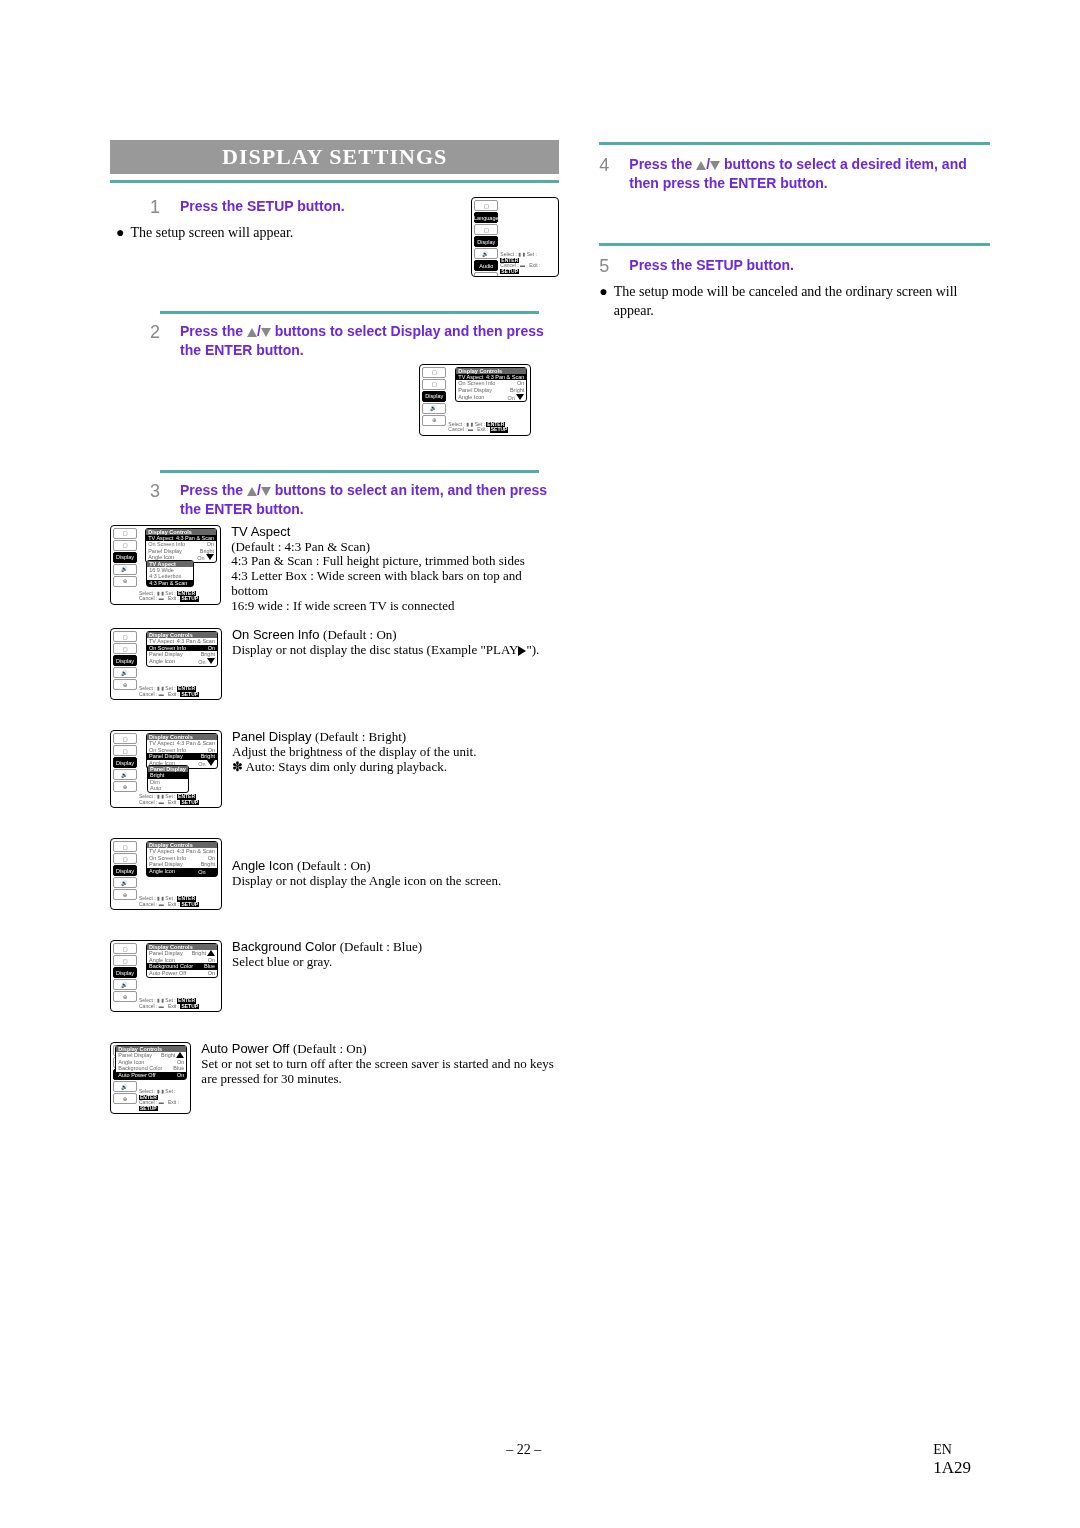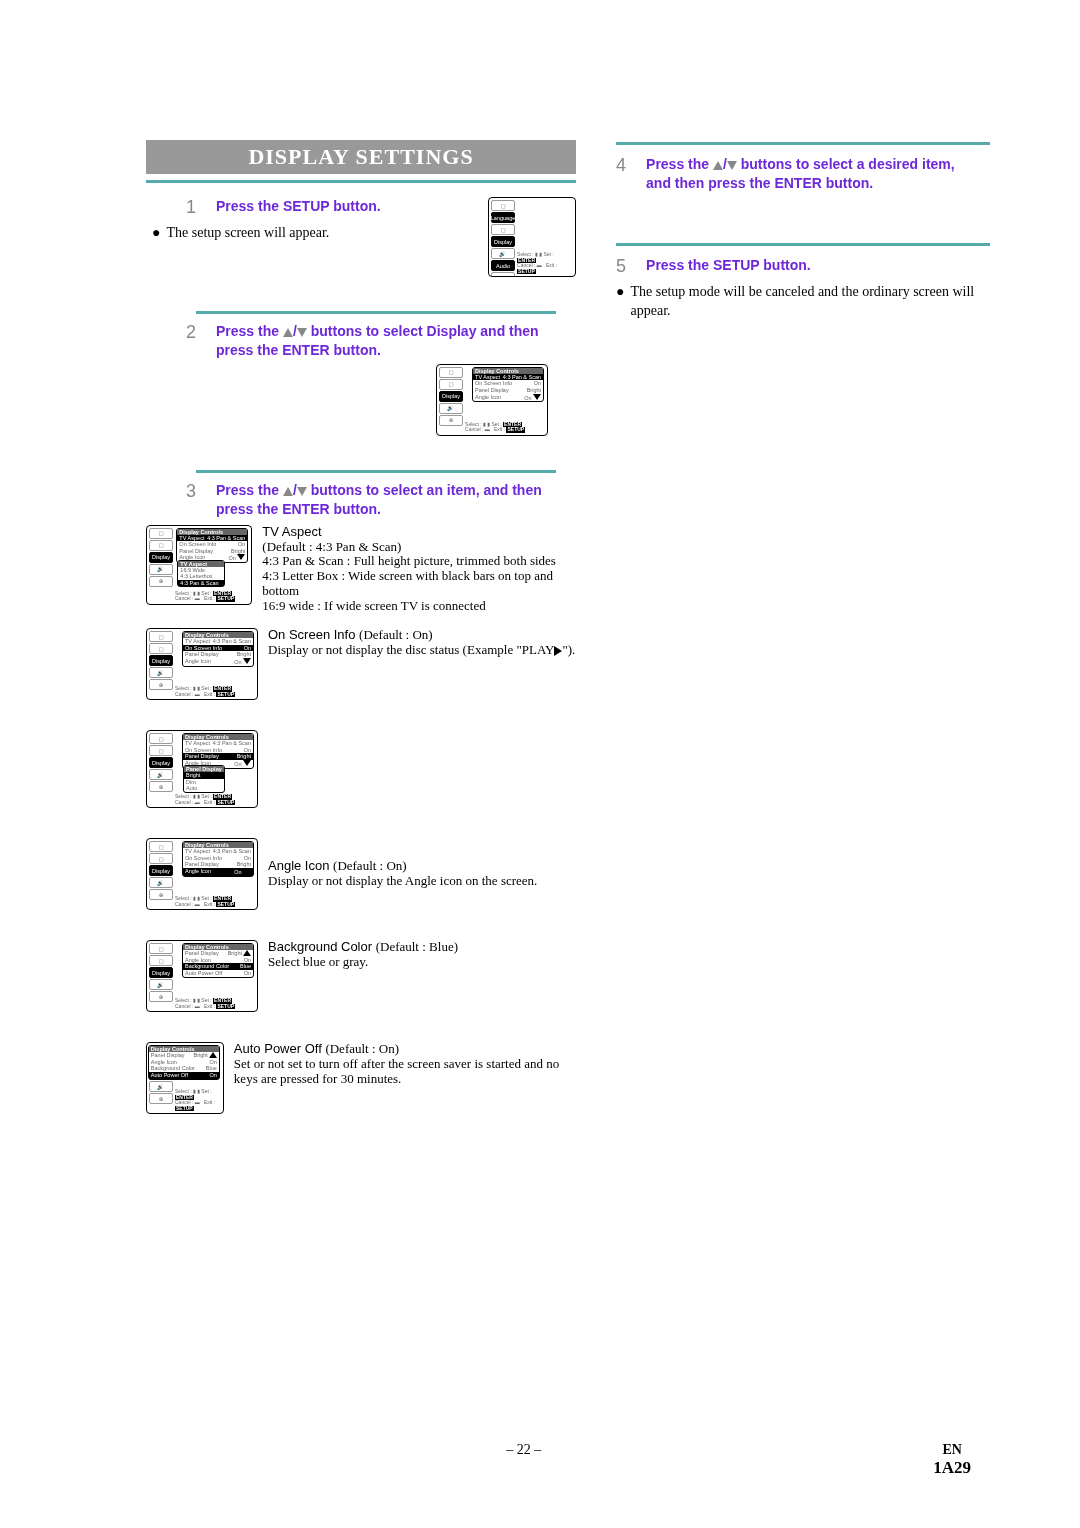--- a/index.html
+++ b/index.html
@@ -7,21 +7,20 @@
     height: 1528px;
     margin: 0;
     background: #fff;
     font-family: "Times New Roman", serif;
     color: #000;
   }
   .page {
     padding: 140px 90px 0 110px;
     display: flex;
     gap: 40px;
-    margin-left: 36px;
   }
   .col {
     flex: 1 1 0;
   }
   .section-title {
     background: #999;
     color: #fff;
     font-family: "Times New Roman", serif;
     font-weight: bold;
     font-size: 22px;
@@ -163,21 +162,21 @@
     left: 1px;
     width: 1080px;
     display:flex;
     justify-content:space-between;
     padding: 0 110px 0 110px;
     box-sizing:border-box;
     font-size: 14px;
   }
   .footer .left { visibility:hidden; }
   .footer .center { flex:1; text-align:center; }
-  .footer .right { text-align:center;font-weight:bold; }
+  .footer .right { text-align:left; }
 </style>
 </head>
 <body>
 
 <div class="page">
 
   <div class="col" style="flex:1.15">
     <div class="section-title">DISPLAY SETTINGS</div>
     <div class="teal-rule"></div>
 
@@ -392,20 +391,25 @@
               <span>Dim</span>
             </div>
           <div class="osd-row">
               <span>Auto</span>
             </div>
         </div>
         <div class="osd-foot">
           <span>Select :</span> ▮ ▮ <span>Set :</span> <span class="btn">ENTER</span><br>
           <span>Cancel :</span> ▬ &nbsp; <span>Exit :</span> <span class="btn">SETUP</span>
         </div>
+      </div>
+      <div class="item-desc">
+        <span class="title">Panel Display </span><span>(Default : Bright)</span><br>
+        <span>Adjust the brightness of the display of the unit.</span><br>
+        <span>✽ Auto: Stays dim only during playback.</span>
       </div>
     </div>
 
     <div class="item-block" style="margin-top:30px;align-items:center;">
       <div class="osd-thumb-wide">
         <div class="osd-left">
           <div class="tab">▢</div>
             <div class="tab">▢</div>
           <div class="tab hl">Display</div>
           <div class="tab">🔊</div>

